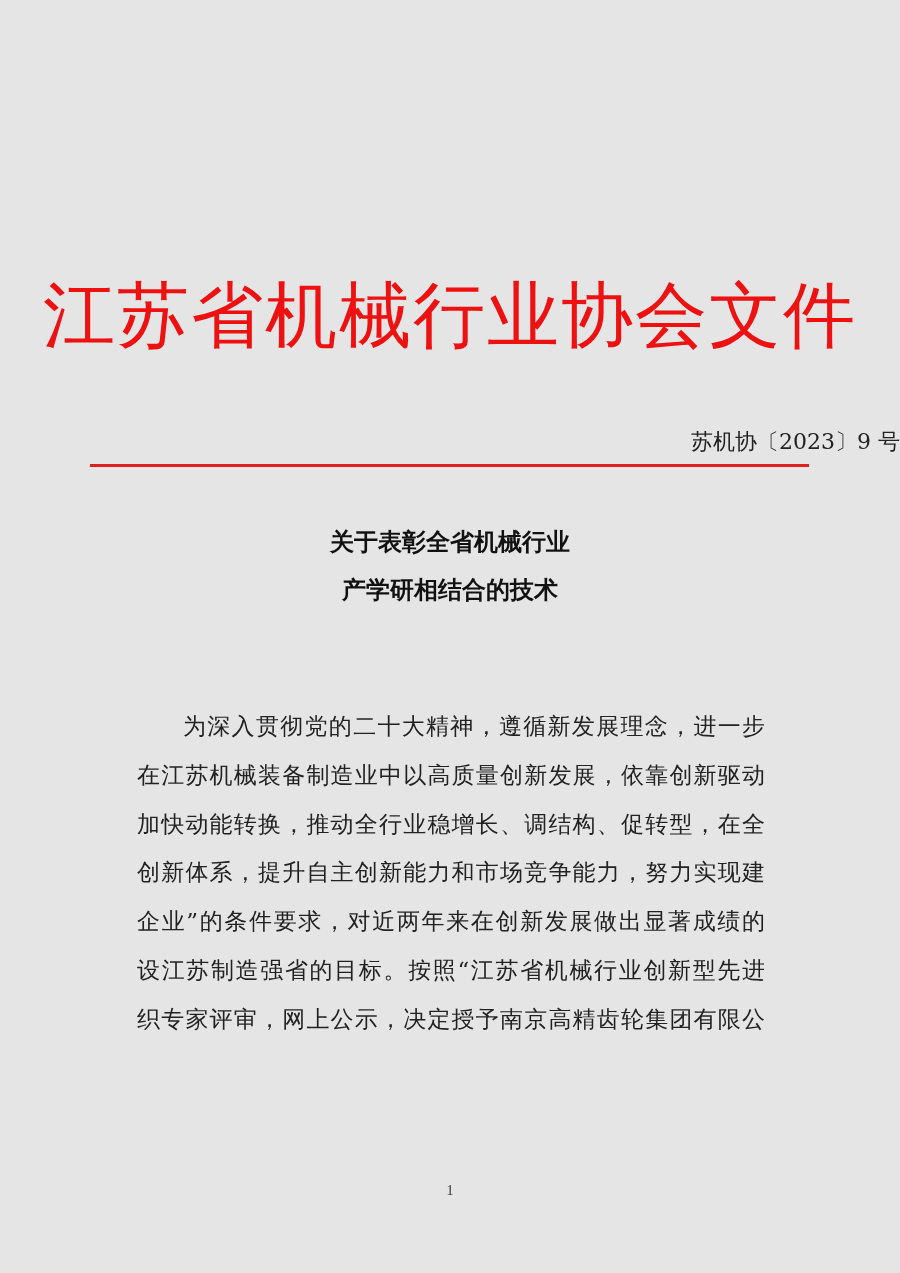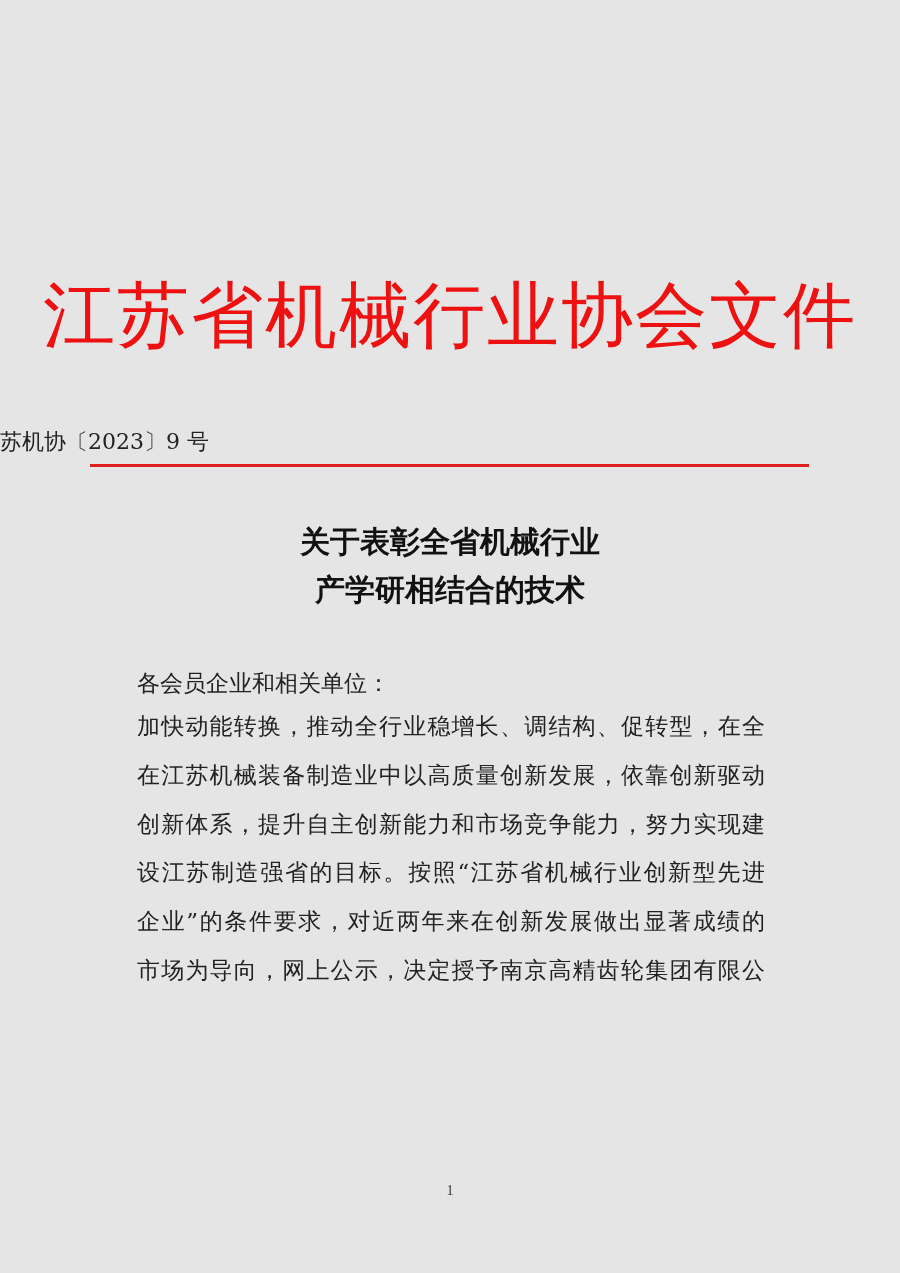--- a/index.html
+++ b/index.html
@@ -33,21 +33,21 @@
       line-height: 90px;
       color: #ee1111;
       letter-spacing: 2px;
       white-space: nowrap;
     }
     .doc-number {
       position: absolute;
       left: 0;
       width: 900px;
       top: 424px;
-      text-align: left;
+      text-align: right;
       font-family: "DejaVu Serif", "Liberation Serif", serif;
       font-size: 22px;
       line-height: 36px;
       color: #222222;
       white-space: nowrap;
     }
     .red-rule {
       position: absolute;
       left: 90px;
       top: 464px;
@@ -56,21 +56,21 @@
       background: #e02020;
     }
     .title {
       position: absolute;
       left: 0;
       width: 900px;
       top: 518px;
       text-align: center;
       font-family: "DejaVu Sans", "Liberation Sans", sans-serif;
       font-weight: bold;
-      font-size: 30px;
+      font-size: 24px;
       line-height: 48px;
       color: #111111;
     }
     .title .line { display: block; white-space: nowrap; }
     .salutation {
       position: absolute;
       left: 137px;
       top: 665px;
       font-size: 23px;
       line-height: 36px;
@@ -117,26 +117,26 @@
 
   <div class="doc-number">苏机协〔2023〕9 号</div>
 
   <div class="red-rule"></div>
 
   <div class="title">
     <span class="line">关于表彰全省机械行业</span>
     <span class="line">产学研相结合的技术</span>
   </div>
 
-  <div class="salutation">各会员企业和相关单位：</div>
 
   <div class="body-text">
+    <span class="row indent">为深入贯彻党的二十大精神，遵循新发展理念，进一步</span>
+    <span class="row">在江苏机械装备制造业中以高质量创新发展，依靠创新驱动</span>
     <span class="row">加快动能转换，推动全行业稳增长、调结构、促转型，在全</span>
-    <span class="row">在江苏机械装备制造业中以高质量创新发展，依靠创新驱动</span>
     <span class="row">创新体系，提升自主创新能力和市场竞争能力，努力实现建</span>
+    <span class="row">企业”的条件要求，对近两年来在创新发展做出显著成绩的</span>
     <span class="row">设江苏制造强省的目标。按照“江苏省机械行业创新型先进</span>
-    <span class="row">企业”的条件要求，对近两年来在创新发展做出显著成绩的</span>
-    <span class="row">市场为导向，网上公示，决定授予南京高精齿轮集团有限公</span>
+    <span class="row">织专家评审，网上公示，决定授予南京高精齿轮集团有限公</span>
   </div>
 
   <div class="page-number">1</div>
 
 </div>
 
 </body></html>

